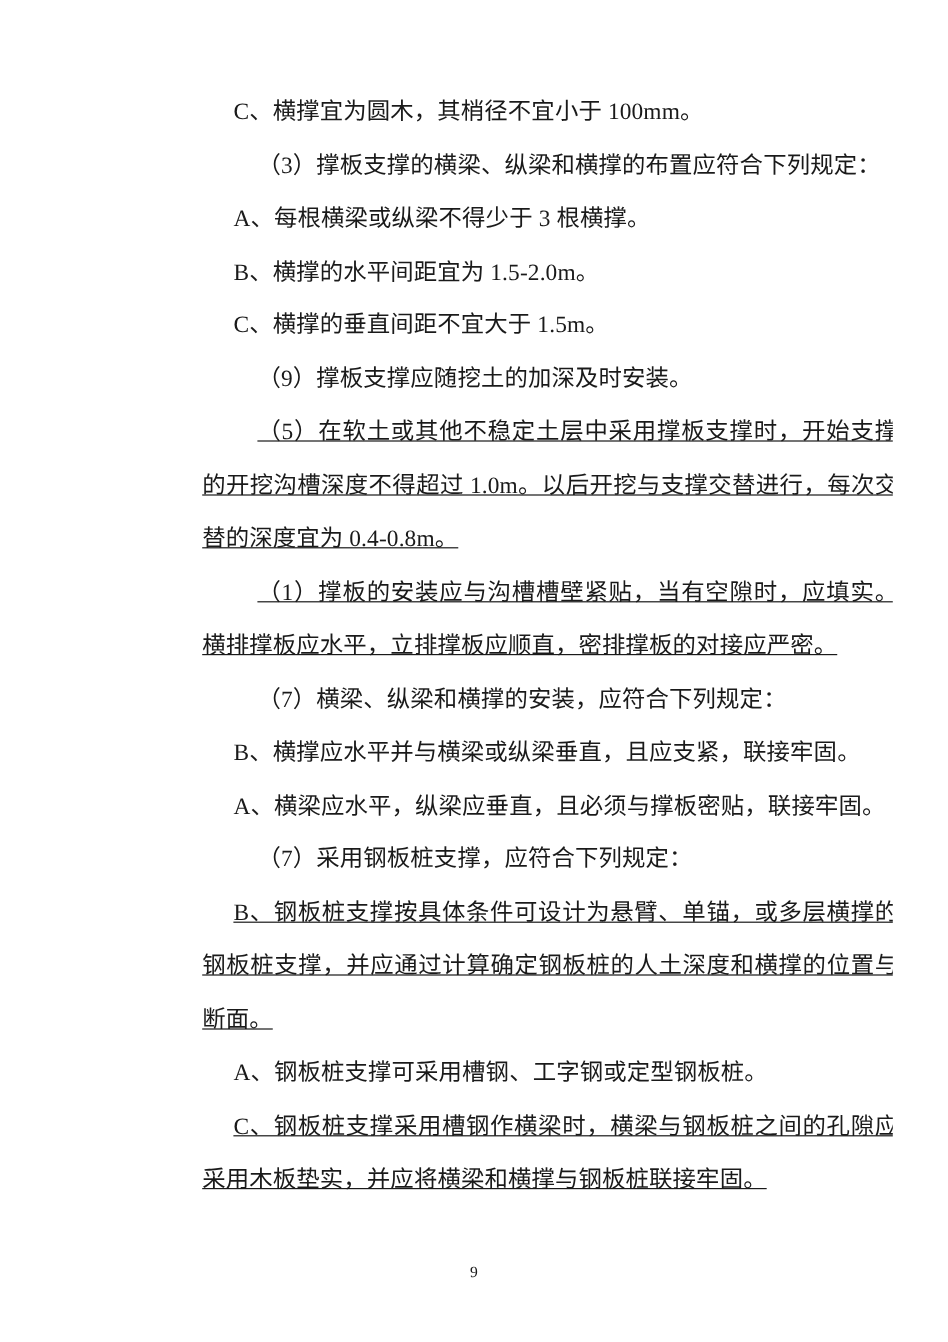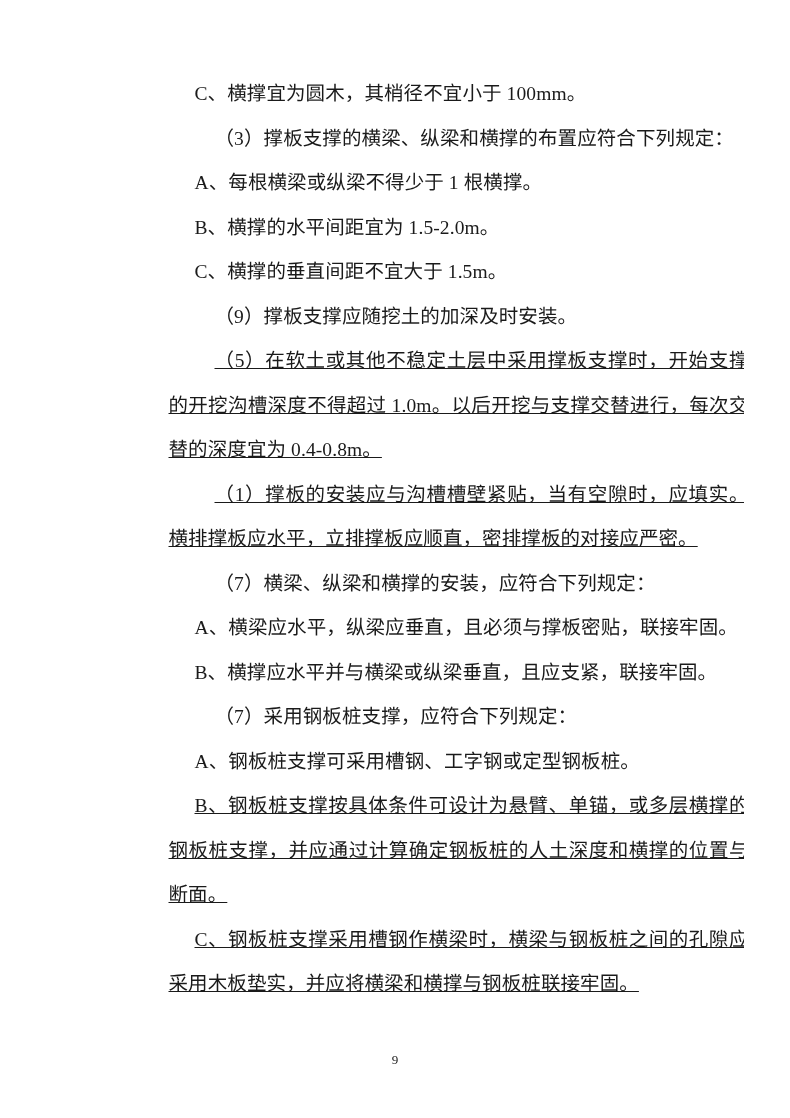--- a/index.html
+++ b/index.html
@@ -91,44 +91,44 @@
 <body>
 
 <div class="page">
 
   <div class="content">
 
     <p class="para lettered single">C、横撑宜为圆木，其梢径不宜小于 100mm。</p>
 
     <p class="para numbered single">（3）撑板支撑的横梁、纵梁和横撑的布置应符合下列规定：</p>
 
-    <p class="para lettered single">A、每根横梁或纵梁不得少于 1 根横撑。</p>
+    <p class="para lettered single">A、每根横梁或纵梁不得少于 3 根横撑。</p>
 
     <p class="para lettered single">B、横撑的水平间距宜为 1.5-2.0m。</p>
 
     <p class="para lettered single">C、横撑的垂直间距不宜大于 1.5m。</p>
 
     <p class="para numbered single">（9）撑板支撑应随挖土的加深及时安装。</p>
 
     <p class="para numbered wrap justify-full">（5）在软土或其他不稳定土层中采用撑板支撑时，开始支撑的开挖沟槽深度不得超过 1.0m。以后开挖与支撑交替进行，每次交替的深度宜为 0.4-0.8m。</p>
 
     <p class="para numbered wrap justify-full">（1）撑板的安装应与沟槽槽壁紧贴，当有空隙时，应填实。横排撑板应水平，立排撑板应顺直，密排撑板的对接应严密。</p>
 
     <p class="para numbered single">（7）横梁、纵梁和横撑的安装，应符合下列规定：</p>
 
+    <p class="para lettered single">B、横撑应水平并与横梁或纵梁垂直，且应支紧，联接牢固。</p>
+
     <p class="para lettered single">A、横梁应水平，纵梁应垂直，且必须与撑板密贴，联接牢固。</p>
-
-    <p class="para lettered single">B、横撑应水平并与横梁或纵梁垂直，且应支紧，联接牢固。</p>
 
 
     <p class="para numbered single">（7）采用钢板桩支撑，应符合下列规定：</p>
 
+    <p class="para lettered wrap justify-full">B、钢板桩支撑按具体条件可设计为悬臂、单锚，或多层横撑的钢板桩支撑，并应通过计算确定钢板桩的人土深度和横撑的位置与断面。</p>
+
     <p class="para lettered single">A、钢板桩支撑可采用槽钢、工字钢或定型钢板桩。</p>
-
-    <p class="para lettered wrap justify-full">B、钢板桩支撑按具体条件可设计为悬臂、单锚，或多层横撑的钢板桩支撑，并应通过计算确定钢板桩的人土深度和横撑的位置与断面。</p>
 
     <p class="para lettered wrap justify-full">C、钢板桩支撑采用槽钢作横梁时，横梁与钢板桩之间的孔隙应采用木板垫实，并应将横梁和横撑与钢板桩联接牢固。</p>
 
   </div>
 
   <div class="page-number">9</div>
 
 </div>
 
 </body></html>

